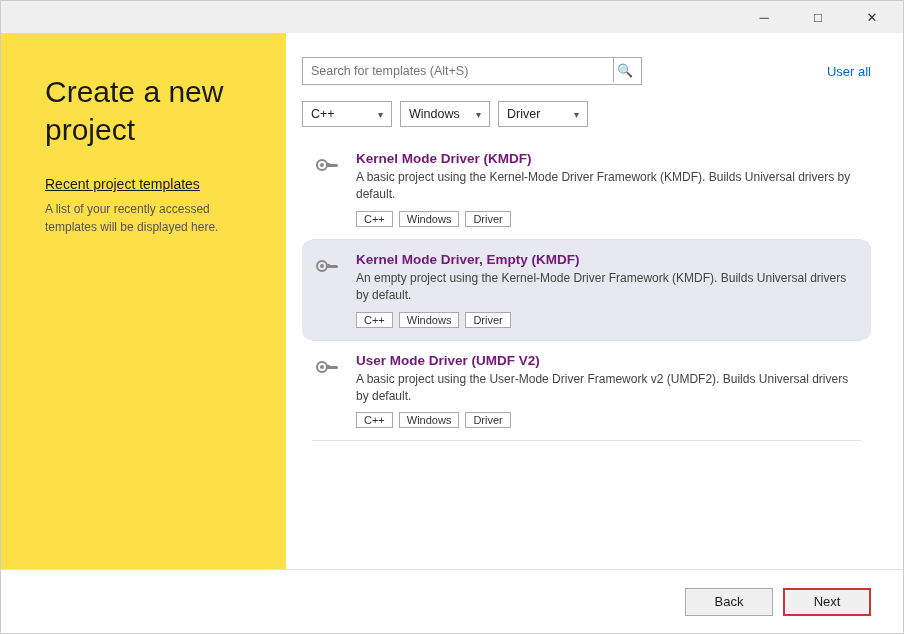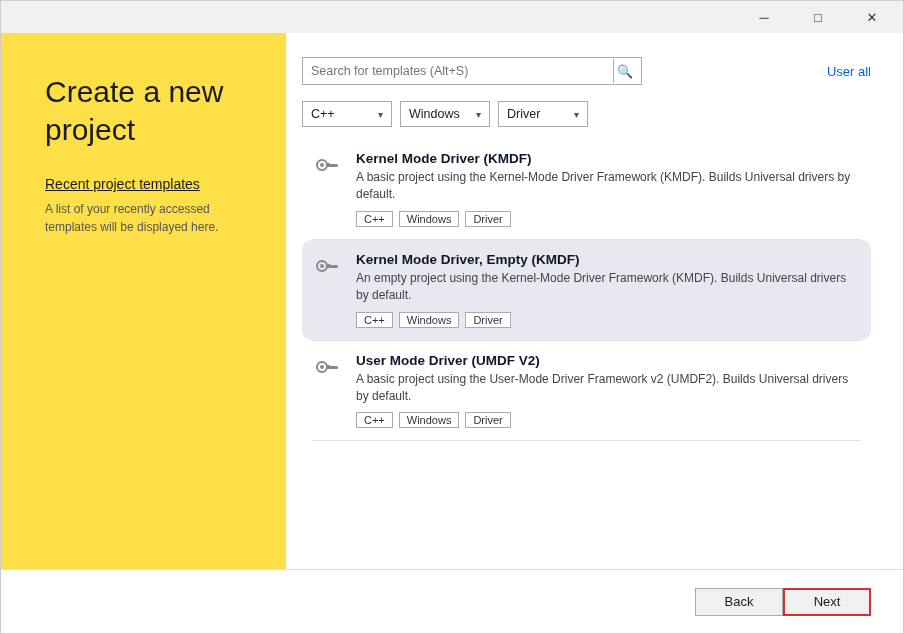--- a/index.html
+++ b/index.html
@@ -82,21 +82,20 @@
       overflow: hidden;
     }
     .search-row {
       display: flex;
       align-items: center;
       margin-bottom: 16px;
       gap: 8px;
     }
     .search-box {
       display: flex;
-      align-items: center;
       border: 1px solid #aaa;
       background: #fff;
       height: 28px;
       width: 340px;
       padding: 0 4px 0 8px;
     }
     .search-input {
       border: none;
       outline: none;
       font-size: 12.5px;
@@ -168,21 +167,21 @@
       display: flex;
       align-items: center;
       justify-content: center;
     }
     .template-body {
       flex: 1;
     }
     .template-name {
       font-size: 13.5px;
       font-weight: 600;
-      color: #0f172a;
+      color: #701a75;
       margin-bottom: 3px;
     }
     .template-desc {
       font-size: 12px;
       color: #444;
       line-height: 1.45;
       margin-bottom: 7px;
     }
     .template-tags {
       display: flex;
@@ -201,20 +200,21 @@
       height: 1px;
       background: #e0e0e0;
       margin: 0 10px;
     }
     .footer {
       height: 64px;
       display: flex;
       align-items: center;
       justify-content: flex-end;
       padding: 0 32px;
+      gap: 10px;
       background: #fff;
       border-top: 1px solid #e0e0e0;
     }
     .btn {
       min-width: 88px;
       height: 28px;
       padding: 0 16px;
       font-size: 13px;
       border: 1px solid #aaa;
       background: #f0f0f0;

